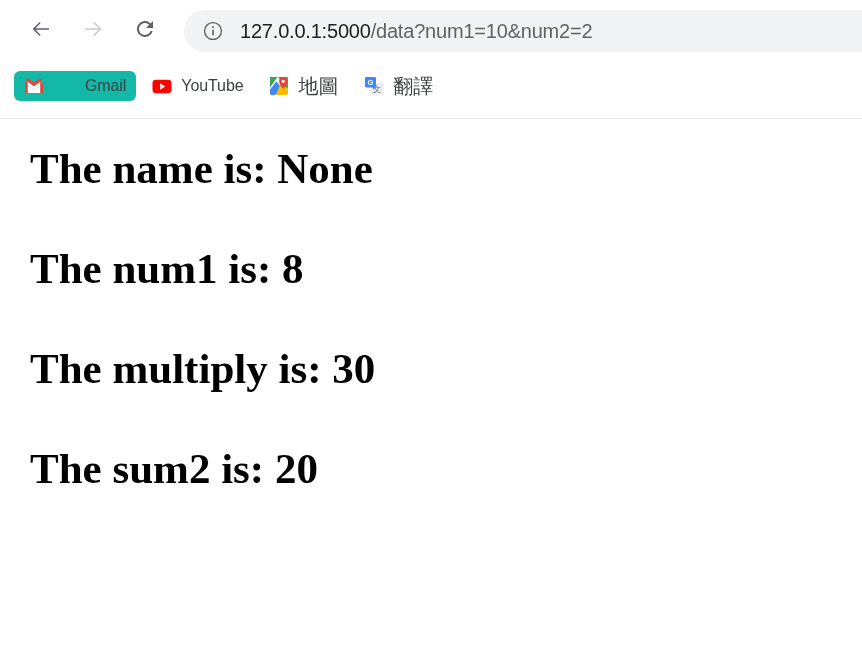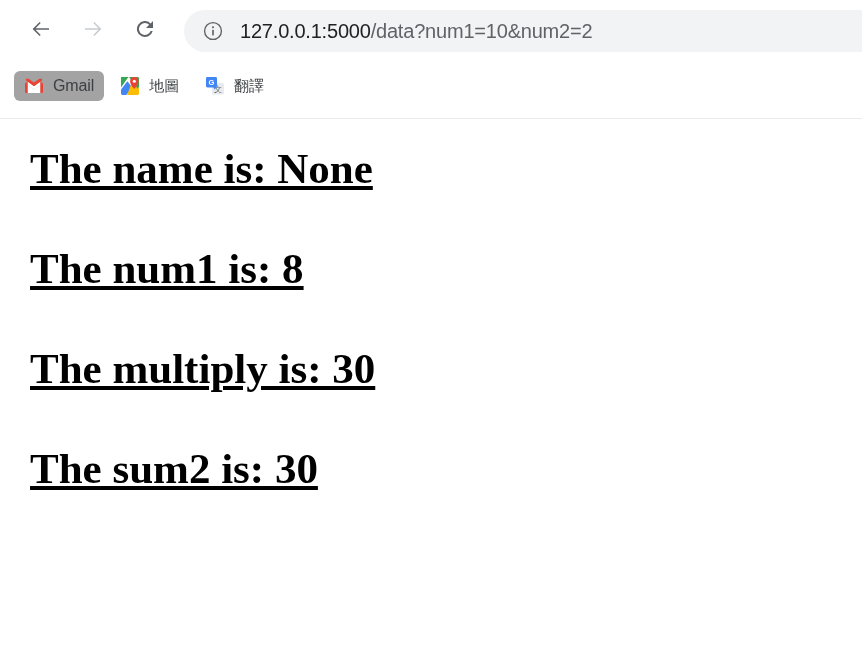--- a/index.html
+++ b/index.html
@@ -72,34 +72,34 @@
   }
   .bm {
     display: flex;
     align-items: center;
     height: 30px;
     padding: 0 10px;
     border-radius: 6px;
     margin-right: 6px;
     white-space: nowrap;
   }
-  .bm.hovered { background: #a3a3a3; }
+  .bm.hovered { background: #14b8a6; gap: 32px; }
   .bm-icon {
     width: 20px; height: 20px;
     flex: 0 0 auto;
     margin-right: 9px;
     display: flex; align-items: center; justify-content: center;
   }
   .bm-label {
     font-family: "Liberation Sans", sans-serif;
     font-size: 16px;
     color: #3c4043;
     letter-spacing: -0.1px;
   }
-  .bm-label.cjk { font-size: 15px; }
+  .bm-label.cjk { font-size: 20px; }
 
   .chrome-divider {
     height: 1px;
     width: 862px;
     background: #e8eaed;
     margin-top: 8px;
   }
 
   
   .page-body {
@@ -110,21 +110,20 @@
   .page-heading {
     font-family: "Liberation Serif", "DejaVu Serif", serif;
     font-weight: bold;
     font-size: 43px;
     color: #000000;
     margin: 0;
     padding: 0;
     height: 100px;
     line-height: 100px;
     white-space: nowrap;
-    text-decoration: underline;
   }
   .page-heading:first-child { padding-top: 0; }
 </style>
 </head>
 <body>
 
 <div class="browser-chrome">
 
   <div class="toolbar">
 
@@ -175,20 +174,29 @@
           <path d="M1 5.2 3.8 7.3V3.4L1 5.2z" fill="#ea4335"></path>
           <path d="M19 5.2 16.2 7.3V3.4L19 5.2z" fill="#ea4335"></path>
           <path d="M3.8 3.4 10 8l6.2-4.6V1.5c0-.6-.5-.9-1-.6L10 4.6 4.8.9c-.5-.3-1 0-1 .6v1.9z" fill="#ea4335"></path>
           <path d="M3.8 3.4 10 8l6.2-4.6v3.9L10 11.6 3.8 7.3V3.4z" fill="#ffffff"></path>
           <path d="M3.1.6 10 5.5 16.9.6c.5-.3 1.1 0 1.1.7v1.3L10 8.3 2 2.6V1.3C2 .6 2.6.3 3.1.6z" fill="#ea4335"></path>
         </svg>
       </span>
       <span class="bm-label">Gmail</span>
     </div>
 
+    <div class="bm">
+      <span class="bm-icon">
+        <svg width="20" height="15" viewBox="0 0 20 15">
+          <rect x="0.5" y="0.8" width="19" height="13.4" rx="3.4" fill="#ff0000"></rect>
+          <path d="M8.2 4.3 13.2 7.5 8.2 10.7z" fill="#ffffff"></path>
+        </svg>
+      </span>
+      <span class="bm-label">YouTube</span>
+    </div>
 
     <div class="bm">
       <span class="bm-icon">
         <svg width="20" height="20" viewBox="0 0 20 20">
           <rect x="1" y="1" width="18" height="18" rx="1.4" fill="#ffffff"></rect>
           <path d="M1 1h7.5L1 11.5z" fill="#34a853"></path>
           <path d="M1 12 8.6 1.2 13 6.5 5.5 19H2.4A1.4 1.4 0 0 1 1 17.6z" fill="#ffffff"></path>
           <path d="M1 13.4 7.4 5.2l5 6.6L6.2 19H2.4A1.4 1.4 0 0 1 1 17.6z" fill="#4285f4"></path>
           <path d="M19 12.5 12.6 4.8 7 19h10.6a1.4 1.4 0 0 0 1.4-1.4z" fill="#fbbc04"></path>
           <path d="M19 2.4A1.4 1.4 0 0 0 17.6 1H9l8.8 11.8L19 11z" fill="#34a853"></path>
@@ -212,14 +220,14 @@
     </div>
   </div>
 
   <div class="chrome-divider"></div>
 </div>
 
 <div class="page-body">
   <h1 class="page-heading">The name is: None</h1>
   <h1 class="page-heading">The num1 is: 8</h1>
   <h1 class="page-heading">The multiply is: 30</h1>
-  <h1 class="page-heading">The sum2 is: 30</h1>
+  <h1 class="page-heading">The sum2 is: 20</h1>
 </div>
 
 </body></html>

